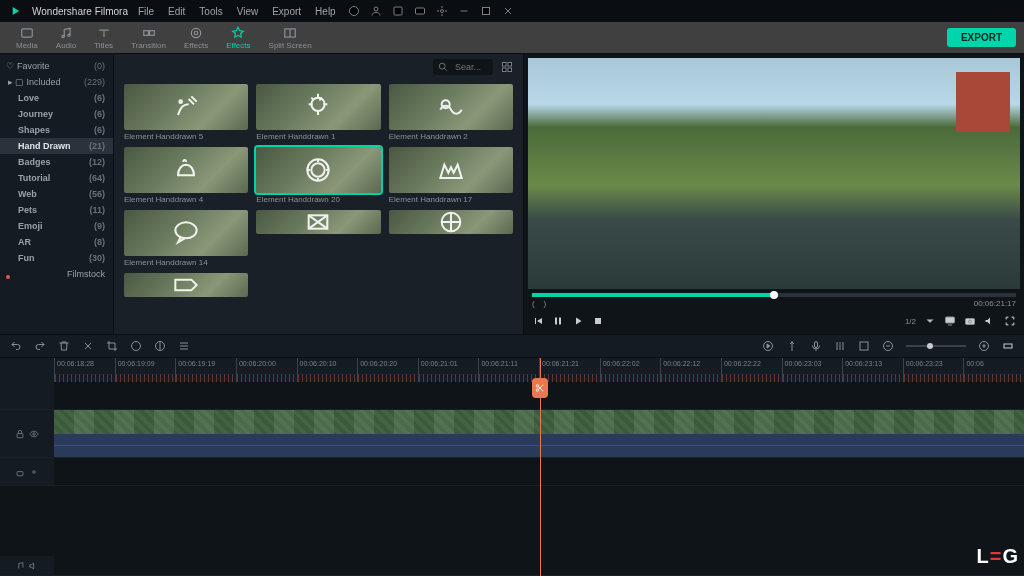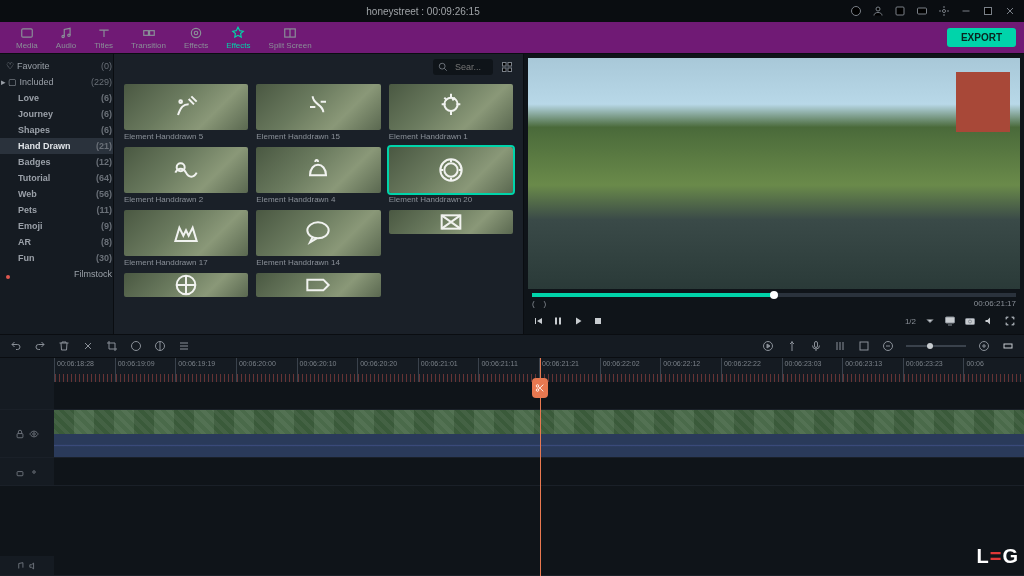--- a/index.html
+++ b/index.html
@@ -10,30 +10,30 @@
 .titlebar-left { display: flex; align-items: center; gap: 10px; }
 .logo-icon { width: 14px; height: 14px; color: #00d4aa; }
 .app-name { font-size: 10px; color: #d0d4d8; }
 .menu-items { display: flex; gap: 14px; font-size: 10px; color: #a0a4a8; }
 .menu-items span { cursor: pointer; }
 .titlebar-center { flex: 1; text-align: center; font-size: 10px; color: #a0a4a8; }
 .titlebar-right { display: flex; gap: 10px; align-items: center; }
 .titlebar-right svg { width: 12px; height: 12px; stroke: #7a8088; cursor: pointer; }
 
 
-.tabs-row { height: 32px; background: #701a75; display: flex; align-items: center; padding: 0 8px; gap: 2px; border-bottom: 1px solid #0a0d11; }
+.tabs-row { height: 32px; background: #404040; display: flex; align-items: center; padding: 0 8px; gap: 2px; border-bottom: 1px solid #0a0d11; }
 .tab { display: flex; flex-direction: column; align-items: center; gap: 1px; padding: 2px 8px; font-size: 8px; color: #8a9098; cursor: pointer; }
 .tab.active { color: #00d4aa; }
 .tab svg { width: 14px; height: 14px; }
 .export-btn { margin-left: auto; background: #00d4aa; color: #0a2620; font-weight: 600; padding: 4px 14px; border-radius: 3px; font-size: 10px; cursor: pointer; }
 
 
 .workspace { display: flex; height: 280px; }
 .sidebar { width: 114px; background: #151b22; border-right: 1px solid #0a0d11; padding-top: 4px; overflow: hidden; }
-.sidebar-row { display: flex; justify-content: space-between; align-items: flex-end; padding: 3px 1px; font-size: 9px; color: #9aa0a8; cursor: pointer; }
+.sidebar-row { display: flex; justify-content: space-between; align-items: flex-end; padding: 3px 8px; font-size: 9px; color: #9aa0a8; cursor: pointer; }
 .sidebar-row.fav { padding-left: 6px; }
 .sidebar-row.header { font-weight: 500; }
 .sidebar-row.sub { padding-left: 18px; font-weight: bold; }
 .sidebar-row.active { background: #2a323c; color: #e0e4e8; }
 .sidebar-row .count { color: #6a7078; }
 .sidebar-row.dot { padding-left: 6px; }
 .sidebar-row.dot::before { content:""; width:4px; height:4px; border-radius:50%; background:#e05850; margin-right:4px; display:inline-block; }
 
 .asset-panel { flex: 1; background: #1a2028; display: flex; flex-direction: column; border-right: 1px solid #0a0d11; }
 .asset-toolbar { height: 26px; display: flex; align-items: center; justify-content: flex-end; padding: 0 10px; gap: 8px; }
@@ -86,21 +86,34 @@
 .video-track-wrapper { height:48px; }
 .space-row { height:28px; }
 
 .logo-watermark { position:absolute; bottom:8px; right:5px; font-size:20px; font-weight:700; color:#fff; letter-spacing:1px; }
 .logo-watermark .red { color:#e03838; }
 </style>
 </head>
 <body>
 
 <div class="titlebar">
-  <div class="titlebar-center">honeystreet : 00:09:26:15</div>
+  <div class="titlebar-left">
+    <svg class="logo-icon" viewBox="0 0 24 24" fill="currentColor">
+        <path d="M8 5v14l11-7z"></path>
+      </svg>
+    <span class="app-name">Wondershare Filmora</span>
+    <div class="menu-items">
+      <span>File</span>
+      <span>Edit</span>
+      <span>Tools</span>
+      <span>View</span>
+      <span>Export</span>
+      <span>Help</span>
+    </div>
+  </div>
   <div class="titlebar-right">
     <svg viewBox="0 0 24 24" stroke-width="2">
         <circle cx="12" cy="12" r="9"></circle>
       </svg>
     <svg viewBox="0 0 24 24" stroke-width="2">
         <circle cx="12" cy="8" r="4"></circle>
         <path d="M4 21c0-4 4-6 8-6s8 2 8 6"></path>
       </svg>
     <svg viewBox="0 0 24 24" stroke-width="2">
         <rect x="4" y="4" width="16" height="16" rx="2"></rect>
@@ -257,33 +270,20 @@
               <path d="M12 3v10m0 0l-4-4m4 4l4-4M4 17h16"></path>
             </svg>
     <div class="asset-overlay">
               <svg viewBox="0 0 24 24">
                 <path d="M6 18c2-6 4-8 8-8M14 6l4 4M16 4l4 4"></path>
                 <circle cx="8" cy="8" r="1"></circle>
               </svg>
             </div>
   </div>
           <div class="asset-label">Element Handdrawn 5</div>
-        </div>
-        <div class="asset-item">
-          <div class="asset-thumb">
-    <svg class="asset-dl" viewBox="0 0 24 24" fill="currentColor">
-              <path d="M12 3v10m0 0l-4-4m4 4l4-4M4 17h16"></path>
-            </svg>
-    <div class="asset-overlay">
-              <svg viewBox="0 0 24 24">
-                <path d="M8 4c0 6 8 6 8 12M6 12h4M14 8h4"></path>
-              </svg>
-            </div>
-  </div>
-          <div class="asset-label">Element Handdrawn 15</div>
         </div>
         <div class="asset-item">
           <div class="asset-thumb">
     <svg class="asset-dl" viewBox="0 0 24 24" fill="currentColor">
               <path d="M12 3v10m0 0l-4-4m4 4l4-4M4 17h16"></path>
             </svg>
     <div class="asset-overlay">
               <svg viewBox="0 0 24 24">
                 <circle cx="12" cy="10" r="5"></circle>
                 <path d="M12 2v3M12 15v3M5 10h3M16 10h3M7 5l2 2M15 5l-2 2"></path>

